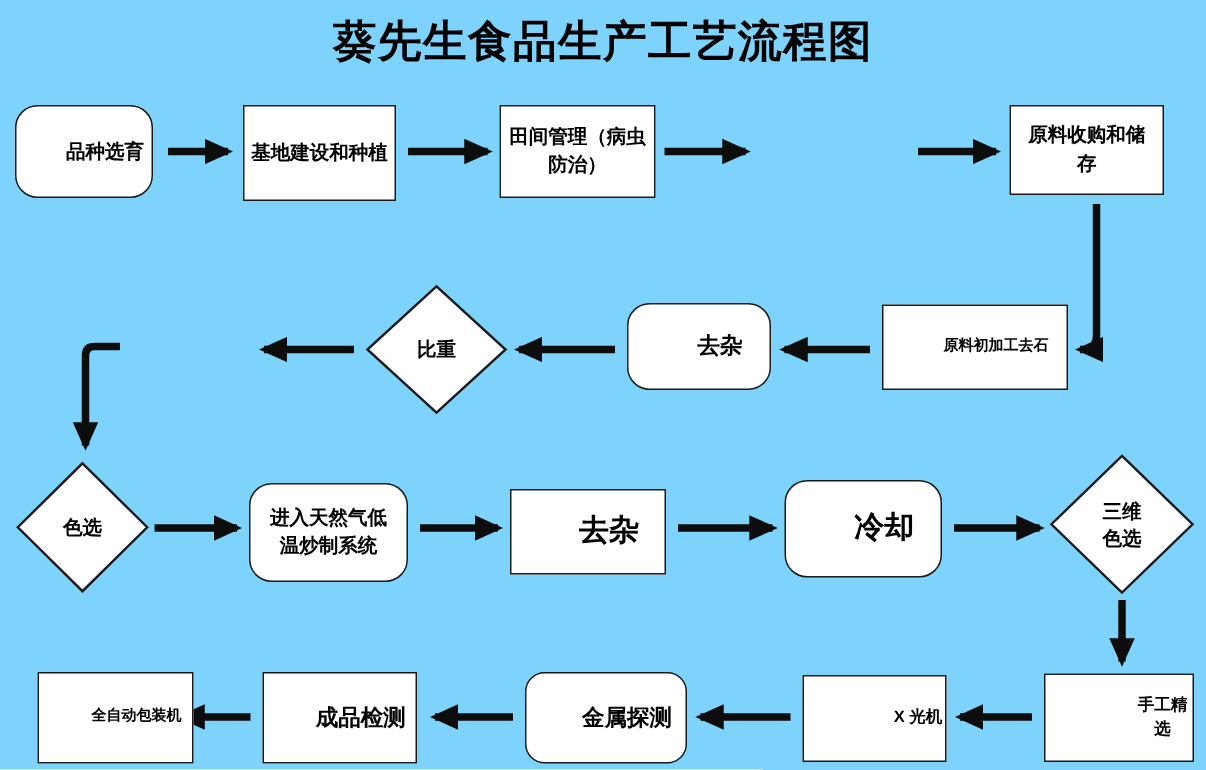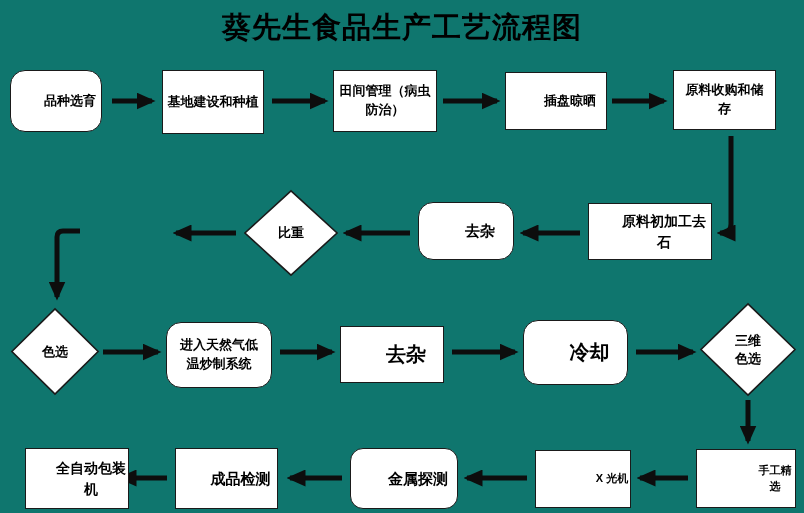--- a/index.html
+++ b/index.html
@@ -1,36 +1,36 @@
 <!DOCTYPE html>
 <html><head>
 <meta charset="utf-8">
 <style>
   html,body{margin:0;padding:0;background:#ffffff;}
   #canvas{
-    position:relative;width:804px;height:513px;background:#0f766e;overflow:hidden;
+    position:relative;width:804px;height:513px;background:#7dd3fc;overflow:hidden;
     font-family:"Liberation Sans","DejaVu Sans",sans-serif;color:#000000;
   }
   .title{
     position:absolute;left:0;top:8px;width:804px;text-align:center;
     font-size:29px;font-weight:bold;letter-spacing:1px;color:#000000;
   }
   .node{
     position:absolute;box-sizing:border-box;border:1.6px solid #1a1a1a;background:#ffffff;
     display:flex;align-items:center;justify-content:center;text-align:center;padding-left:28px;
   }
   .node .lbl{font-weight:bold;line-height:1.45;color:#000000;}
   .rounded{border-radius:15px;}
   .diamond{
     position:absolute;box-sizing:border-box;background:transparent;border:none;
     display:flex;align-items:center;justify-content:center;text-align:center;
   }
   .diamond svg{position:absolute;left:0;top:0;width:100%;height:100%;overflow:visible;}
   .diamond .lbl{position:relative;z-index:2;font-weight:bold;line-height:1.35;color:#000000;}
-  .fs13{font-size:13px;} .fs14{font-size:14px;} .fs15{font-size:15px;}
+  .fs13{font-size:13px;} .fs14{font-size:10px;} .fs15{font-size:15px;}
   .fs16{font-size:11px;margin-left:30px;} .fs20{font-size:20px;}
   #arrow-layer{position:absolute;left:0;top:0;width:804px;height:513px;z-index:1;}
   .node,.diamond{z-index:2;}
   .arrow{stroke:#0d0d0d;stroke-width:5;fill:none;}
 </style>
 </head>
 <body>
 
 <div id="canvas">
 
@@ -63,23 +63,20 @@
   </svg>
 
   <div class="node rounded" style="left:10px;top:70px;width:92px;height:62px;">
     <span class="lbl fs13">品种选育</span>
   </div>
   <div class="node" style="left:162px;top:70px;width:102px;height:64px;padding:0 0;">
     <span class="lbl fs13">基地建设和种植</span>
   </div>
   <div class="node" style="left:333px;top:70px;width:104px;height:62px;padding:0 5px;">
     <span class="lbl fs13">田间管理（病虫防治）</span>
-  </div>
-  <div class="node" style="left:505px;top:72px;width:102px;height:58px;">
-    <span class="lbl fs13">插盘晾晒</span>
   </div>
   <div class="node" style="left:673px;top:70px;width:103px;height:60px;padding:15px 8px;">
     <span class="lbl fs13">原料收购和储存</span>
   </div>
 
   <div class="node" style="left:588px;top:203px;width:124px;height:57px;">
     <span class="lbl fs14">原料初加工去石</span>
   </div>
   <div class="node rounded" style="left:418px;top:202px;width:96px;height:58px;">
     <span class="lbl fs15">去杂</span>

